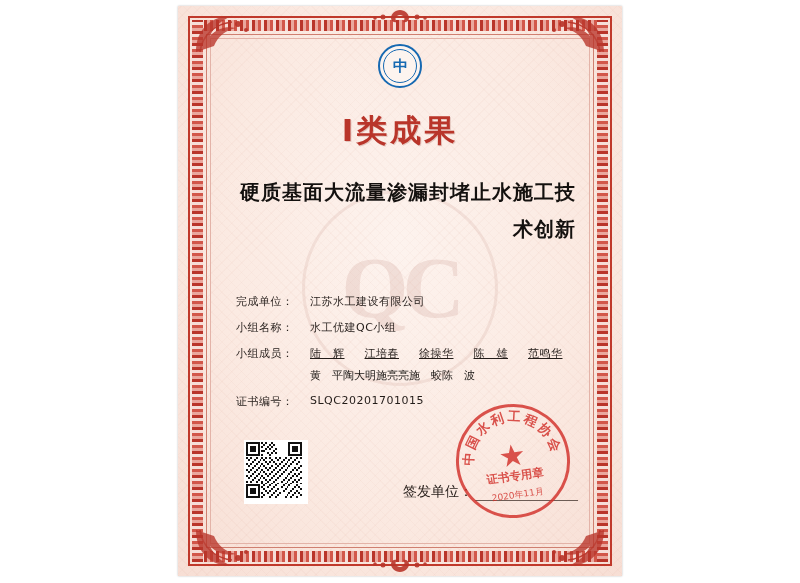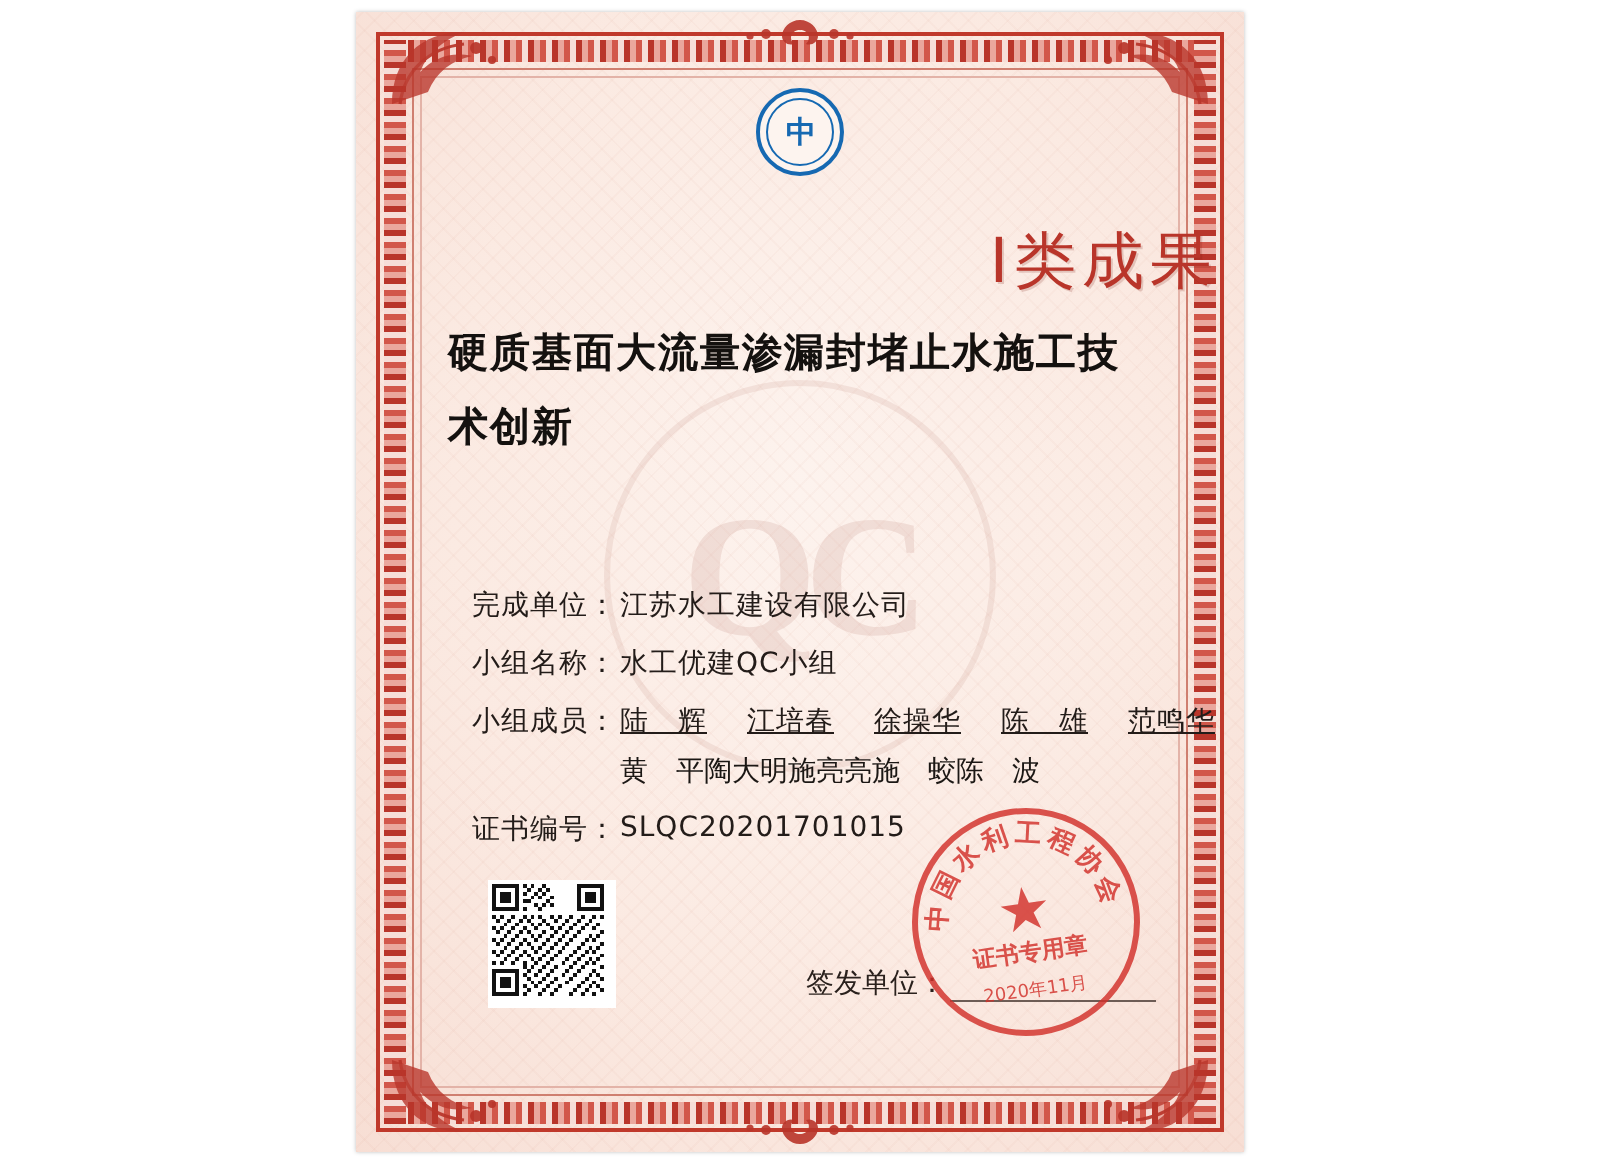--- a/index.html
+++ b/index.html
@@ -176,53 +176,53 @@
     font-weight: bold;
     font-family: "DejaVu Sans", sans-serif;
     letter-spacing: 0.5px;
     white-space: nowrap;
   }
 
   
   .award-class {
     position: absolute;
     left: 0;
-    right: 13px;
+    right: 0;
     top: 104px;
-    text-align: right;
+    text-align: center;
     color: #b9352a;
     font-size: 31px;
-    font-weight: normal;
+    font-weight: bold;
     font-family: "DejaVu Sans", sans-serif;
     letter-spacing: 3px;
     text-shadow: 1px 1px 0 rgba(120,20,10,0.18);
   }
 
   
   .project-title {
     position: absolute;
     left: 46px;
     right: 46px;
-    top: 152px;
-    text-align: left;
+    top: 168px;
+    text-align: right;
     color: #14110f;
     font-size: 20px;
     font-weight: bold;
     font-family: "DejaVu Sans", sans-serif;
     line-height: 1.85;
     letter-spacing: 1px;
   }
 
   
   .fields {
     position: absolute;
     left: 58px;
     right: 40px;
     top: 288px;
-    font-size: 14px;
+    font-size: 11px;
     color: #1b1714;
     font-family: "DejaVu Sans", sans-serif;
   }
   .field-row {
     display: flex;
     align-items: flex-start;
     margin-bottom: 11px;
   }
   .field-label {
     flex: none;

